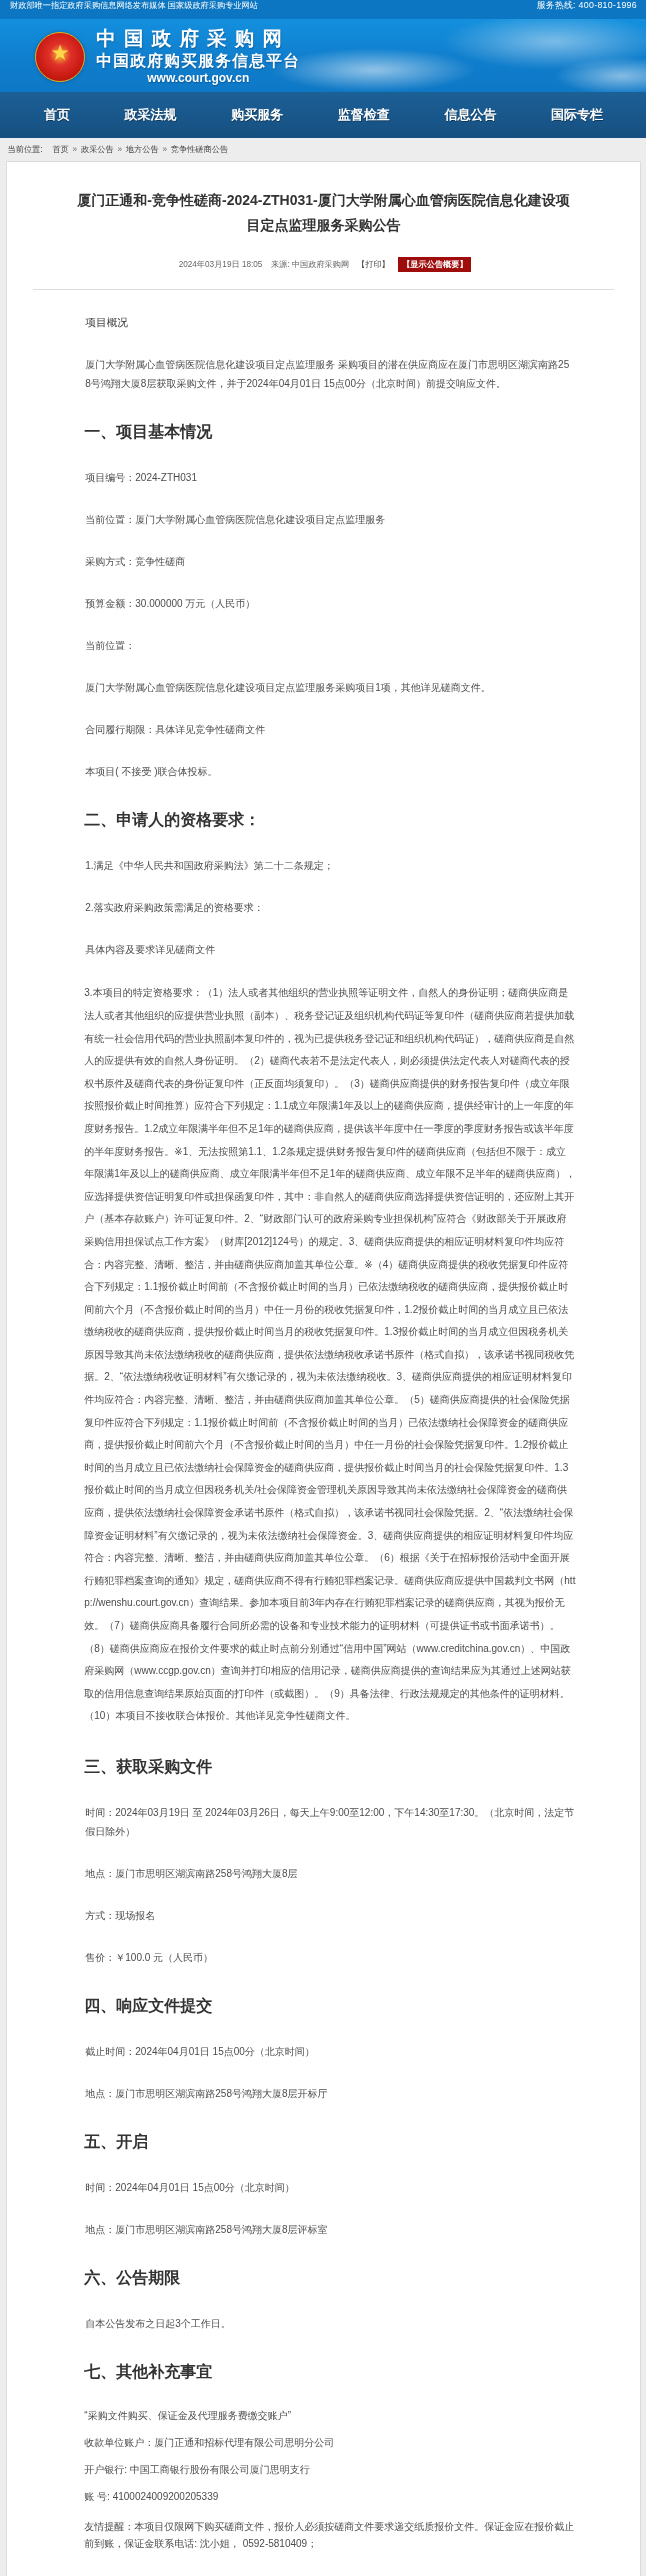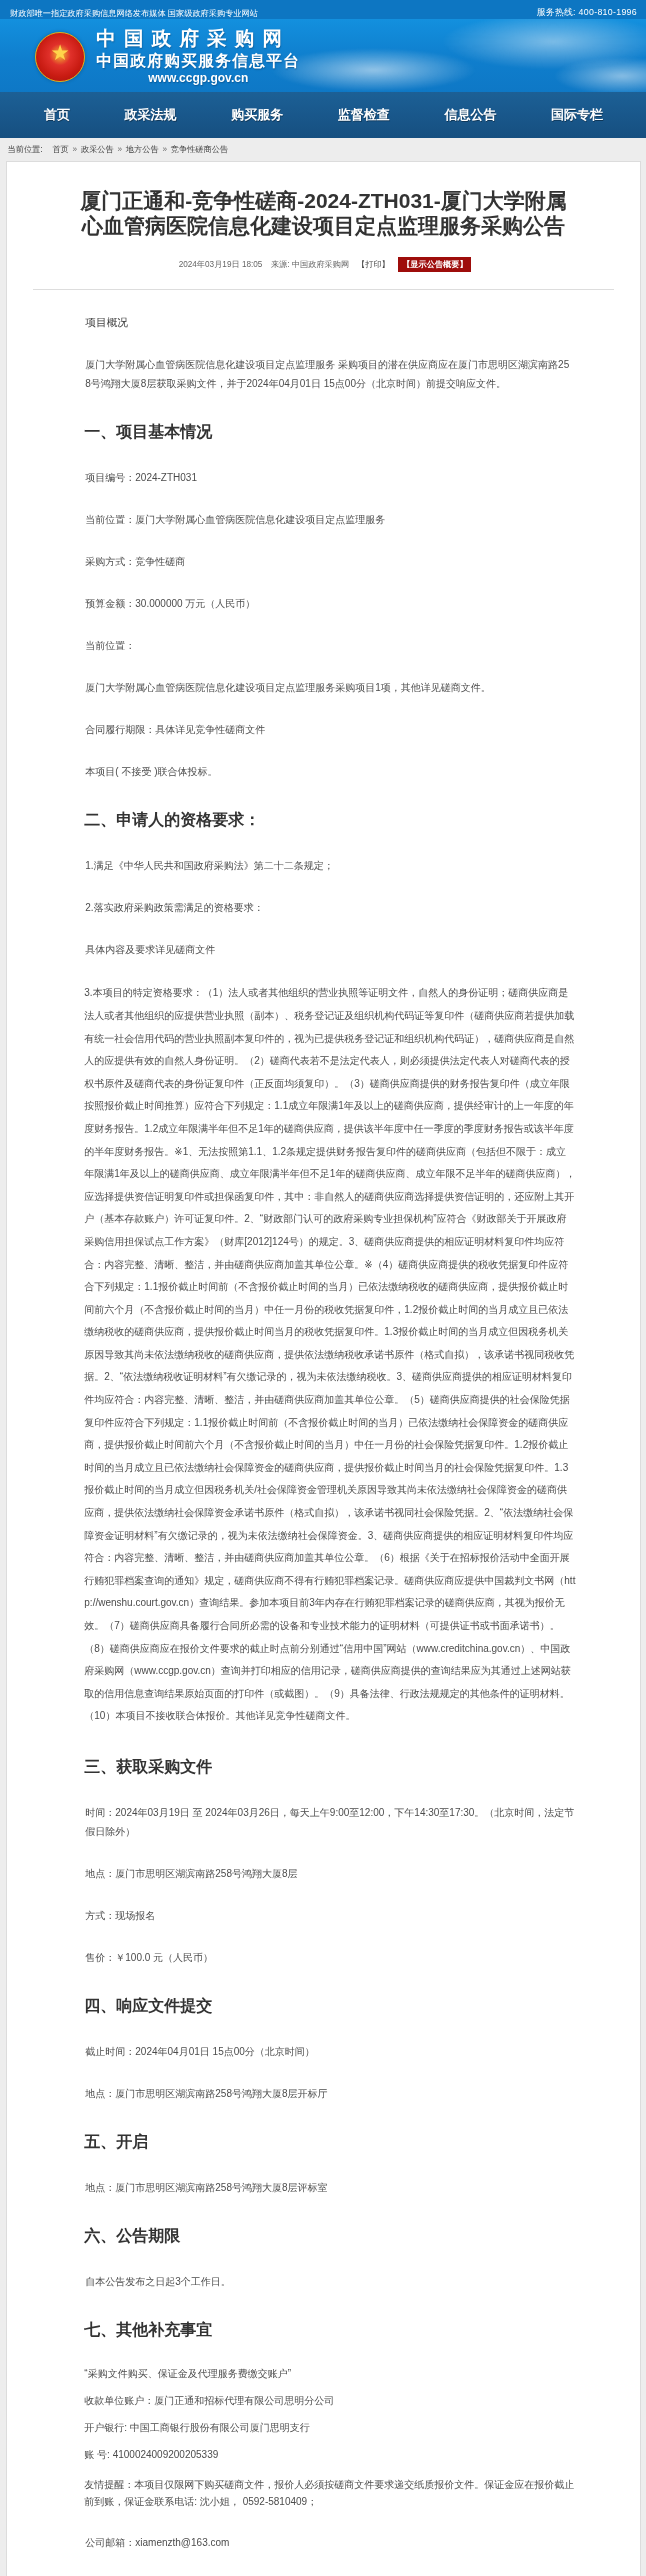--- a/index.html
+++ b/index.html
@@ -4,21 +4,21 @@
 <style>
   html,body{margin:0;padding:0;}
   body{
     width:647px; min-height:2576px; background:#ededed;
     font-family:"Liberation Sans","DejaVu Sans",sans-serif;
     -webkit-font-smoothing:antialiased;
   }
   
   .topbar{
     height:19px; background:#0d76c2; color:#fff;
-    display:flex; align-items:flex-end; justify-content:space-between;
+    display:flex; align-items:flex-start; justify-content:space-between;
     padding:0 10px; font-size:8.2px;
   }
   .topbar .hotline{font-size:8.8px; letter-spacing:0.3px;}
   
   .banner{
     height:73px; position:relative; overflow:hidden;
     background:linear-gradient(180deg,#1390de 0%,#0f7ecd 55%,#0e78c6 100%);
   }
   .cloud{position:absolute; border-radius:50%; filter:blur(1.3px);}
   .cloud.c1{left:270px; top:29px; width:207px; height:44px;
@@ -59,21 +59,21 @@
   }
   .breadcrumb .crumb{color:#444; cursor:pointer;}
   .breadcrumb .sep{margin:0 3.8px; color:#666;}
   
   .card{
     margin:0 6.3px; background:#fff; border:0.6px solid #dcdcdc;
     padding:26px 0 44px;
   }
   .art-title{
     width:503px; margin:0 auto; text-align:center;
-    font-size:21px; font-weight:bold; color:#333; line-height:25px;
+    font-size:14px; font-weight:bold; color:#333; line-height:25px;
   }
   .art-meta{
     text-align:center; margin-top:19px; font-size:8.2px; color:#666;
   }
   .art-meta .meta-piece{margin:0 3.1px;}
   .art-meta .print-link{color:#444; cursor:pointer; margin:0 2.5px;}
   .summary-badge{
     display:inline-block; background:#9e0d0b; color:#fff; font-weight:bold;
     padding:1.9px 3.8px; margin-left:3.8px; cursor:pointer; font-size:8.2px;
   }
@@ -96,21 +96,21 @@
 
 <div class="banner">
   <div class="cloud c1"></div>
   <div class="cloud c2"></div>
   <div class="cloud c3"></div>
   <div class="brand">
     <div class="emblem"></div>
     <div class="brand-text">
       <div class="brand-line1">中国政府采购网</div>
       <div class="brand-line2">中国政府购买服务信息平台</div>
-      <div class="brand-line3">www.ccgp.gov.cn</div>
+      <div class="brand-line3">www.court.gov.cn</div>
     </div>
   </div>
 </div>
 
 <div class="nav">
   <span class="nav-item">首页</span>
   <span class="nav-item">政采法规</span>
   <span class="nav-item">购买服务</span>
   <span class="nav-item">监督检查</span>
   <span class="nav-item">信息公告</span>
@@ -161,20 +161,21 @@
     <div class="para flow">3.本项目的特定资格要求：（1）法人或者其他组织的营业执照等证明文件，自然人的身份证明；磋商供应商是法人或者其他组织的应提供营业执照（副本）、税务登记证及组织机构代码证等复印件（磋商供应商若提供加载有统一社会信用代码的营业执照副本复印件的，视为已提供税务登记证和组织机构代码证），磋商供应商是自然人的应提供有效的自然人身份证明。（2）磋商代表若不是法定代表人，则必须提供法定代表人对磋商代表的授权书原件及磋商代表的身份证复印件（正反面均须复印）。（3）磋商供应商提供的财务报告复印件（成立年限按照报价截止时间推算）应符合下列规定：1.1成立年限满1年及以上的磋商供应商，提供经审计的上一年度的年度财务报告。1.2成立年限满半年但不足1年的磋商供应商，提供该半年度中任一季度的季度财务报告或该半年度的半年度财务报告。※1、无法按照第1.1、1.2条规定提供财务报告复印件的磋商供应商（包括但不限于：成立年限满1年及以上的磋商供应商、成立年限满半年但不足1年的磋商供应商、成立年限不足半年的磋商供应商），应选择提供资信证明复印件或担保函复印件，其中：非自然人的磋商供应商选择提供资信证明的，还应附上其开户（基本存款账户）许可证复印件。2、“财政部门认可的政府采购专业担保机构”应符合《财政部关于开展政府采购信用担保试点工作方案》（财库[2012]124号）的规定。3、磋商供应商提供的相应证明材料复印件均应符合：内容完整、清晰、整洁，并由磋商供应商加盖其单位公章。※（4）磋商供应商提供的税收凭据复印件应符合下列规定：1.1报价截止时间前（不含报价截止时间的当月）已依法缴纳税收的磋商供应商，提供报价截止时间前六个月（不含报价截止时间的当月）中任一月份的税收凭据复印件，1.2报价截止时间的当月成立且已依法缴纳税收的磋商供应商，提供报价截止时间当月的税收凭据复印件。1.3报价截止时间的当月成立但因税务机关原因导致其尚未依法缴纳税收的磋商供应商，提供依法缴纳税收承诺书原件（格式自拟），该承诺书视同税收凭据。2、“依法缴纳税收证明材料”有欠缴记录的，视为未依法缴纳税收。3、磋商供应商提供的相应证明材料复印件均应符合：内容完整、清晰、整洁，并由磋商供应商加盖其单位公章。（5）磋商供应商提供的社会保险凭据复印件应符合下列规定：1.1报价截止时间前（不含报价截止时间的当月）已依法缴纳社会保障资金的磋商供应商，提供报价截止时间前六个月（不含报价截止时间的当月）中任一月份的社会保险凭据复印件。1.2报价截止时间的当月成立且已依法缴纳社会保障资金的磋商供应商，提供报价截止时间当月的社会保险凭据复印件。1.3报价截止时间的当月成立但因税务机关/社会保障资金管理机关原因导致其尚未依法缴纳社会保障资金的磋商供应商，提供依法缴纳社会保障资金承诺书原件（格式自拟），该承诺书视同社会保险凭据。2、“依法缴纳社会保障资金证明材料”有欠缴记录的，视为未依法缴纳社会保障资金。3、磋商供应商提供的相应证明材料复印件均应符合：内容完整、清晰、整洁，并由磋商供应商加盖其单位公章。（6）根据《关于在招标报价活动中全面开展行贿犯罪档案查询的通知》规定，磋商供应商不得有行贿犯罪档案记录。磋商供应商应提供中国裁判文书网（http://wenshu.court.gov.cn）查询结果。参加本项目前3年内存在行贿犯罪档案记录的磋商供应商，其视为报价无效。（7）磋商供应商具备履行合同所必需的设备和专业技术能力的证明材料（可提供证书或书面承诺书）。（8）磋商供应商应在报价文件要求的截止时点前分别通过“信用中国”网站（www.creditchina.gov.cn）、中国政府采购网（www.ccgp.gov.cn）查询并打印相应的信用记录，磋商供应商提供的查询结果应为其通过上述网站获取的信用信息查询结果原始页面的打印件（或截图）。（9）具备法律、行政法规规定的其他条件的证明材料。（10）本项目不接收联合体报价。其他详见竞争性磋商文件。</div>
     <div class="sec-h">三、获取采购文件</div>
     <div class="para">时间：2024年03月19日 至 2024年03月26日，每天上午9:00至12:00，下午14:30至17:30。（北京时间，法定节假日除外）</div>
     <div class="para">地点：厦门市思明区湖滨南路258号鸿翔大厦8层</div>
     <div class="para">方式：现场报名</div>
     <div class="para">售价：￥100.0 元（人民币）</div>
     <div class="sec-h">四、响应文件提交</div>
     <div class="para">截止时间：2024年04月01日 15点00分（北京时间）</div>
     <div class="para">地点：厦门市思明区湖滨南路258号鸿翔大厦8层开标厅</div>
     <div class="sec-h">五、开启</div>
+    <div class="para">时间：2024年04月01日 15点00分（北京时间）</div>
     <div class="para">地点：厦门市思明区湖滨南路258号鸿翔大厦8层评标室</div>
     <div class="sec-h">六、公告期限</div>
     <div class="para">自本公告发布之日起3个工作日。</div>
     <div class="sec-h">七、其他补充事宜</div>
     <div class="para tight">“采购文件购买、保证金及代理服务费缴交账户”</div>
     <div class="para tight">收款单位账户：厦门正通和招标代理有限公司思明分公司</div>
     <div class="para tight">开户银行: 中国工商银行股份有限公司厦门思明支行</div>
     <div class="para tight">账 号: 4100024009200205339</div>
     <div class="para tight-wrap">友情提醒：本项目仅限网下购买磋商文件，报价人必须按磋商文件要求递交纸质报价文件。保证金应在报价截止前到账，保证金联系电话: 沈小姐，  0592-5810409；</div>
     <div class="para">公司邮箱：xiamenzth@163.com</div>

